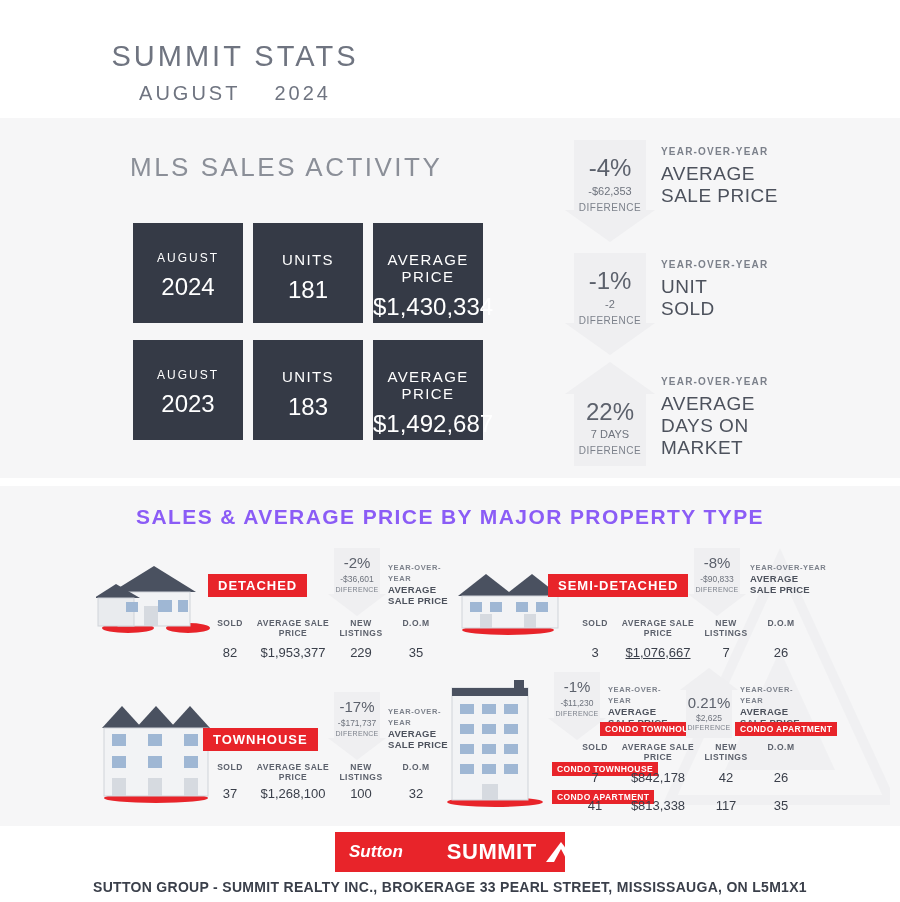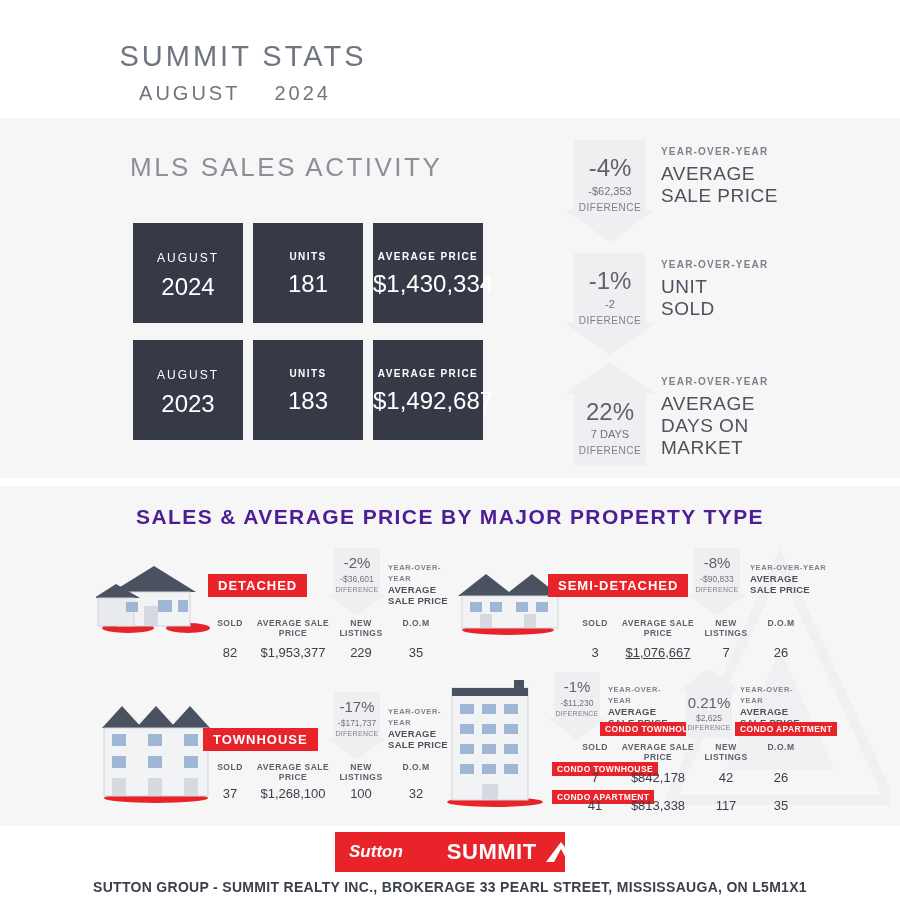--- a/index.html
+++ b/index.html
@@ -8,35 +8,35 @@
     background:#ffffff;
     font-family:"Liberation Sans", sans-serif;
     color:#3a3f4a;
     overflow:hidden;
     position:relative;
   }
   .page{position:relative;width:900px;height:902px;}
 
   
   .header{position:absolute;left:0;top:0;width:900px;height:118px;background:#fff;}
-  .hdr-title{position:absolute;left:110px;top:40px;width:250px;text-align:center;margin-left:8px;}
+  .hdr-title{position:absolute;left:110px;top:40px;width:250px;text-align:center;}
   .hdr-title .t1{font-size:29px;letter-spacing:3px;color:#6f7480;font-weight:400;}
   .hdr-sub{position:absolute;left:110px;top:82px;width:250px;display:flex;justify-content:center;gap:34px;}
   .hdr-sub span{font-size:20px;letter-spacing:3px;color:#6f7480;}
   .hdr-city{position:absolute;left:450px;top:32px;font-size:56px;letter-spacing:2px;color:#e8242a;font-weight:400;}
 
   .band{position:absolute;left:0;width:900px;background:#f6f6f7;}
   .band1{top:118px;height:360px;}
   .band2{top:486px;height:340px;}
 
   
   .mls-title{position:absolute;left:130px;top:152px;font-size:26px;letter-spacing:2.5px;color:#8b8f98;}
   .grid{position:absolute;left:133px;top:223px;}
   .gcell{background:#353a46;color:#ffffff;display:inline-block;vertical-align:top;}
-  .gcell .lab{font-size:10px;letter-spacing:1.4px;text-align:center;font-weight:700;padding-top:28px;}
+  .gcell .lab{font-size:15px;letter-spacing:1.4px;text-align:center;font-weight:400;padding-top:28px;}
   .gcell .lab.light{font-weight:400;letter-spacing:2px;font-size:12px;}
   .gcell .val{font-size:24px;text-align:center;padding-top:8px;font-weight:400;}
   .cell-a{width:110px;height:100px;}
   .cell-b{width:110px;height:100px;margin-left:10px;}
   .cell-c{width:110px;height:100px;margin-left:10px;}
   .row2{margin-top:17px;}
 
   
   .yoy{position:absolute;}
   .arrow{position:relative;width:90px;height:104px;}
@@ -51,21 +51,21 @@
   .arrow.down .d1{top:45px;}
   .arrow.down .d2{top:62px;}
   .arrow.up .pct{top:36px;}
   .arrow.up .d1{top:66px;}
   .arrow.up .d2{top:83px;}
   .yoy-lab{position:absolute;left:96px;top:6px;width:190px;}
   .yoy-lab .small{font-size:10px;letter-spacing:1.2px;color:#7c818b;font-weight:700;}
   .yoy-lab .big{font-size:19px;letter-spacing:.5px;color:#4d525d;line-height:22px;margin-top:6px;font-weight:400;}
 
   
-  .sec2-title{position:absolute;left:0;top:505px;width:900px;text-align:center;font-size:21px;letter-spacing:1.4px;color:#4c1d95;font-weight:700;}
+  .sec2-title{position:absolute;left:0;top:505px;width:900px;text-align:center;font-size:21px;letter-spacing:1.4px;color:#8b5cf6;font-weight:700;}
 
   .watermark{position:absolute;right:10px;top:540px;width:260px;height:300px;opacity:.06;}
 
   .tag{display:inline-block;background:#e8242a;color:#fff;font-size:13px;font-weight:700;letter-spacing:1px;padding:4px 10px;}
   .tag.sm{font-size:8.5px;padding:2px 5px;letter-spacing:.4px;}
 
   .mini-arrow{position:relative;width:58px;height:70px;}
   .mini-arrow .body{position:absolute;left:6px;top:0;width:46px;height:48px;background:#efeff1;}
   .mini-arrow .tip{position:absolute;left:0;top:46px;width:0;height:0;border-left:29px solid transparent;border-right:29px solid transparent;border-top:22px solid #efeff1;}
   .mini-arrow.up .body{top:22px;height:48px;}

